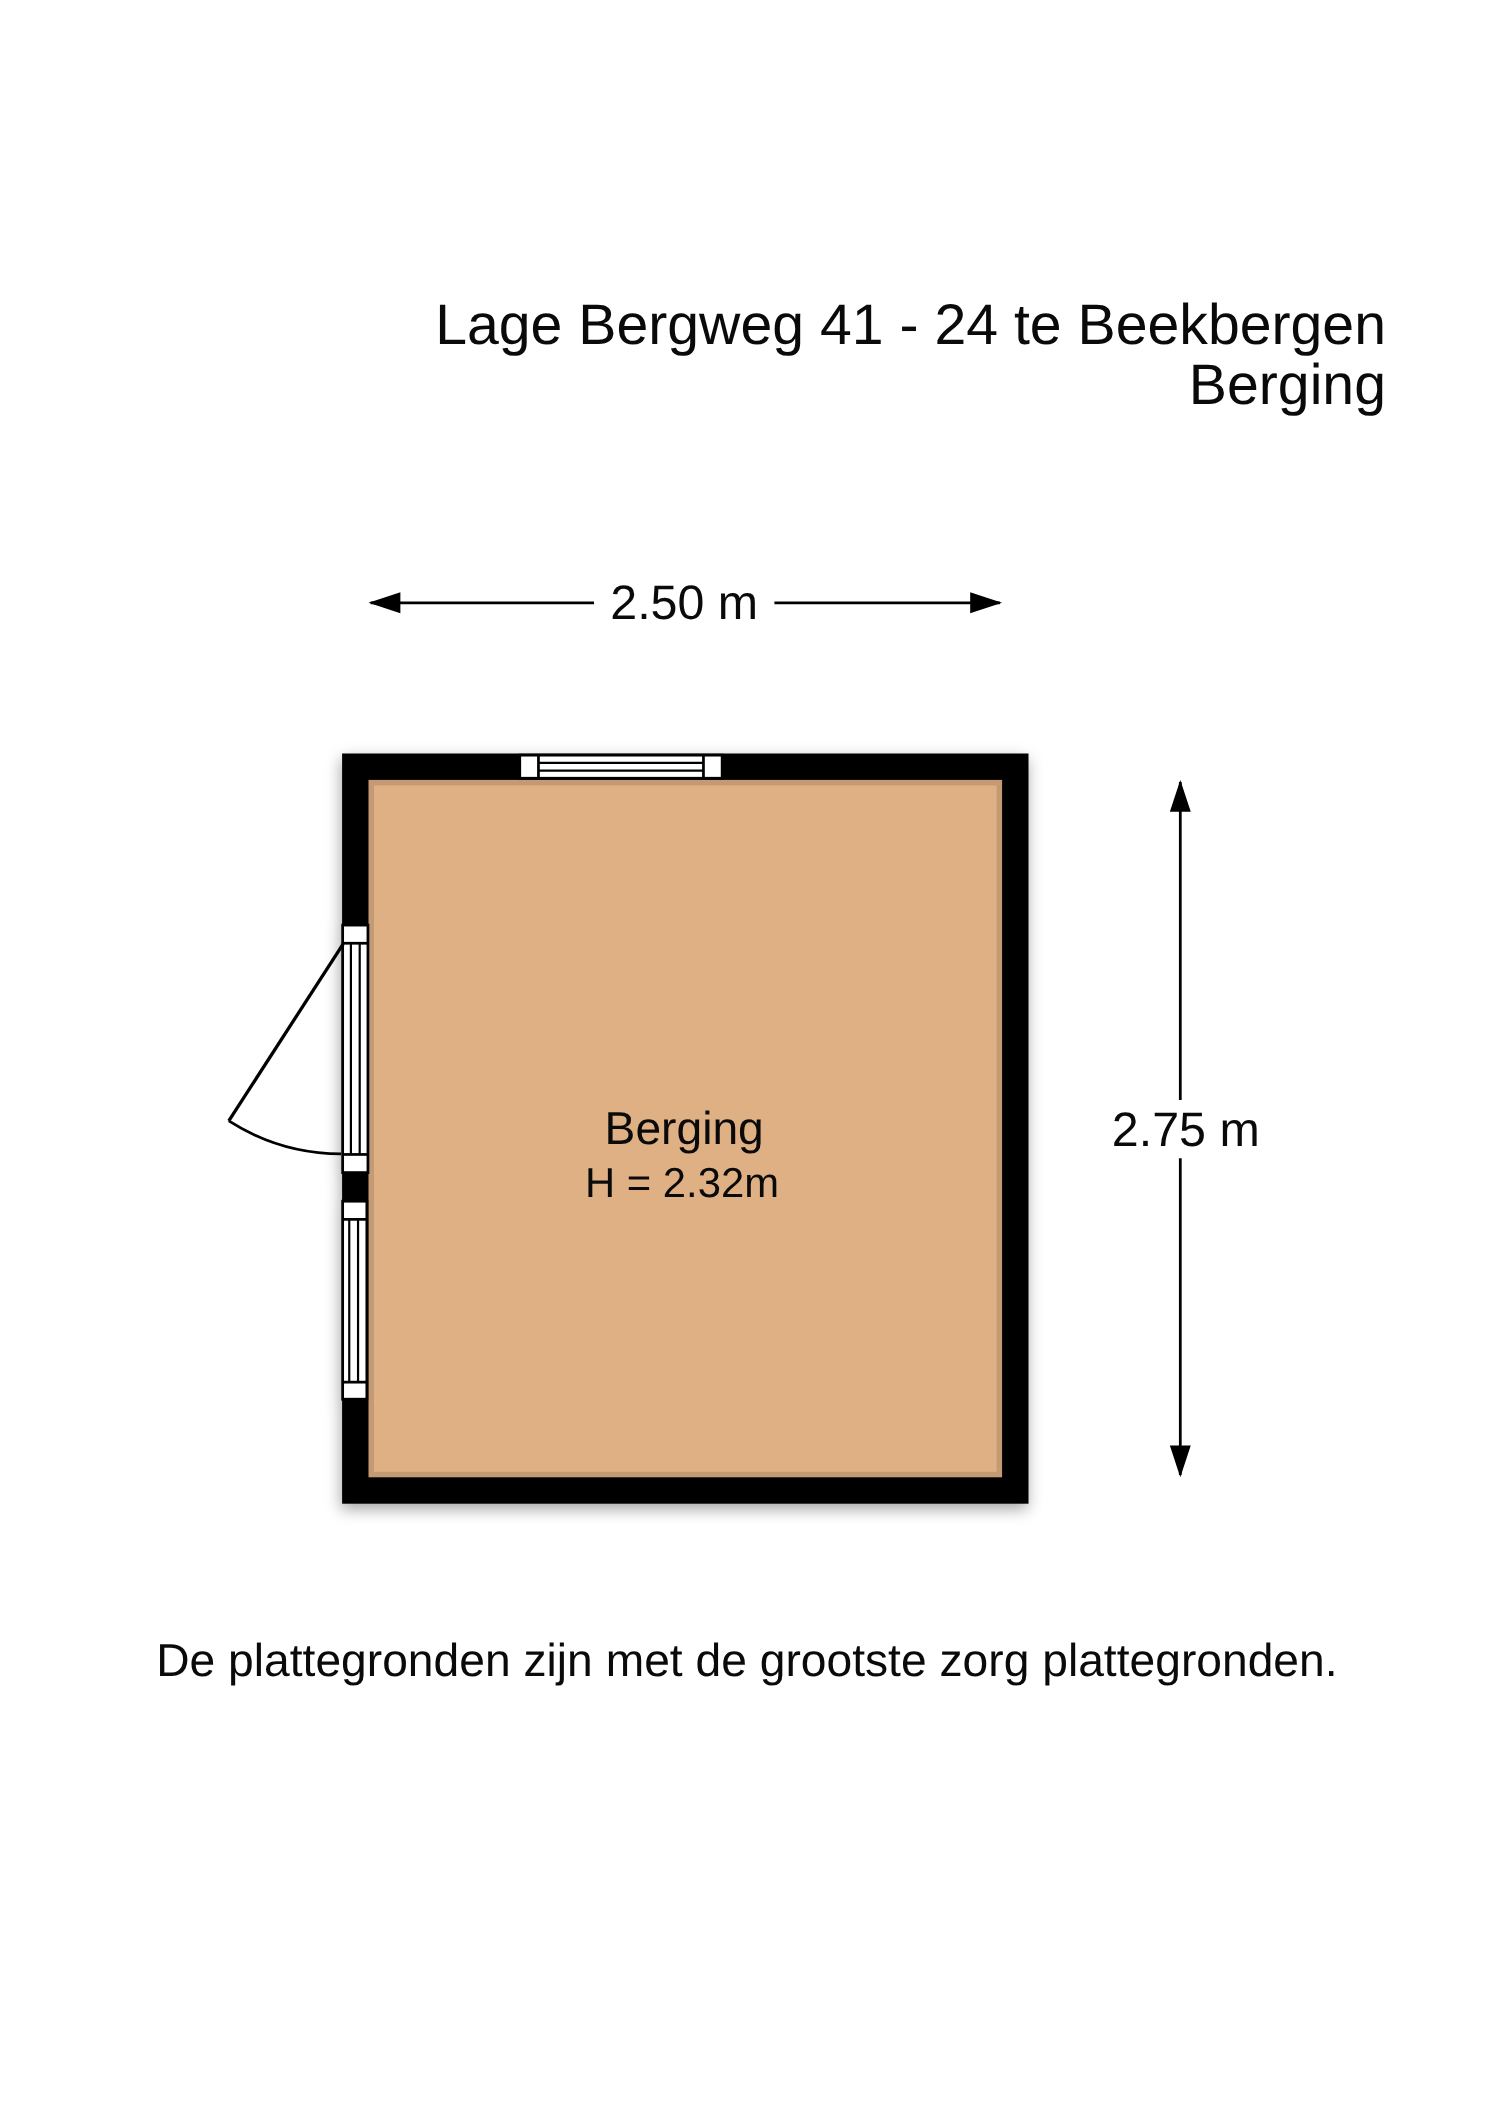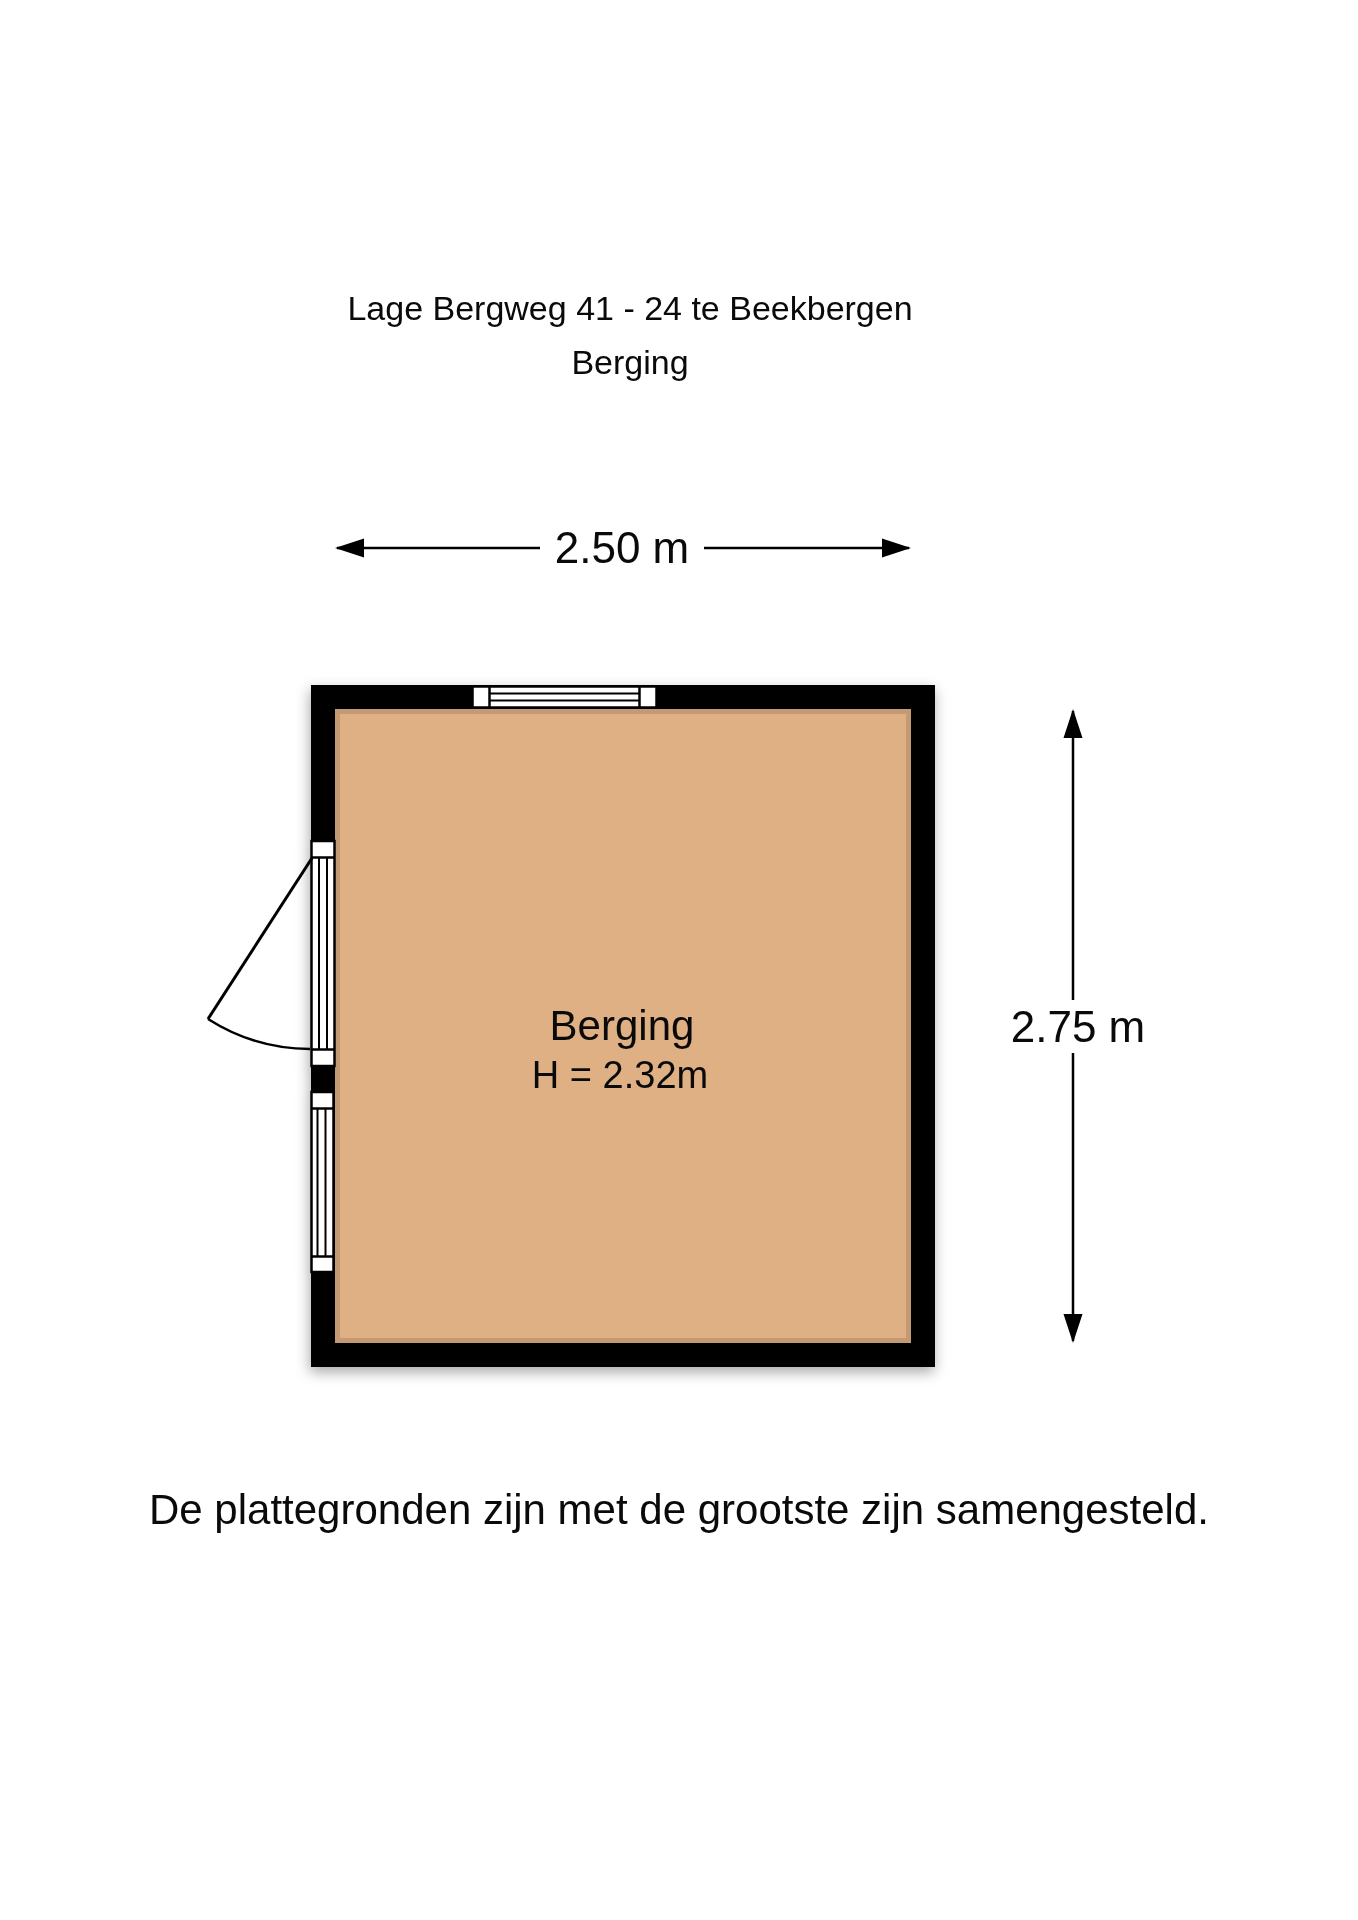--- a/index.html
+++ b/index.html
@@ -11,25 +11,25 @@
     position: relative;
     width: 1358px;
     height: 1920px;
     background: #ffffff;
     font-family: "Liberation Sans", sans-serif;
     color: #000;
     overflow: hidden;
   }
   .title-block {
     position: absolute;
-    top: 281px;
+    top: 269px;
     left: 0;
     width: 1260px;
-    text-align: center;
-    font-size: 34px;
+    text-align: right;
+    font-size: 52px;
     line-height: 54px;
     color: #0a0a0a;
   }
   .footer-block {
     position: absolute;
     top: 1483px;
     left: 0;
     width: 1358px;
     text-align: center;
     font-size: 42px;
@@ -121,16 +121,16 @@
       <text x="1078" y="1042" text-anchor="middle" class="dim-label">2.75 m</text>
     </g>
 
     <g>
       <text x="622" y="1040" text-anchor="middle" class="room-name">Berging</text>
       <text x="620" y="1088" text-anchor="middle" class="room-height">H = 2.32m</text>
     </g>
   </svg>
 
   <div class="footer-block">
-    <div>De plattegronden zijn met de grootste zijn samengesteld.</div>
+    <div>De plattegronden zijn met de grootste zorg plattegronden.</div>
   </div>
 
 </div>
 
 </body></html>

